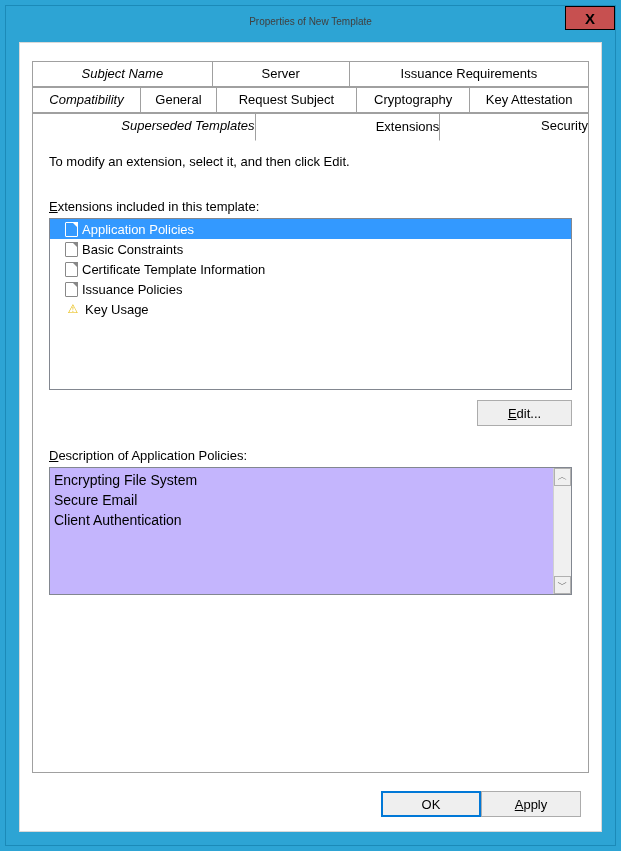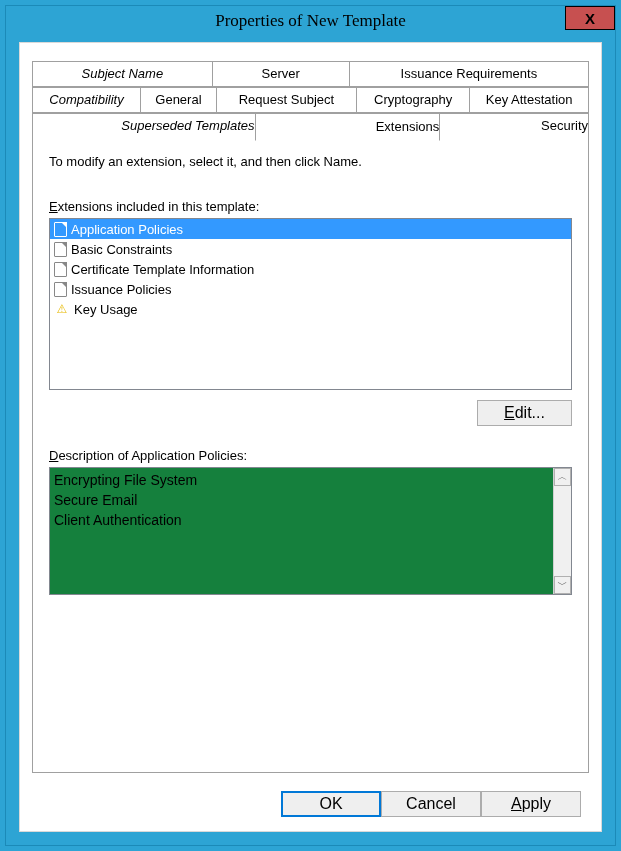--- a/index.html
+++ b/index.html
@@ -16,23 +16,22 @@
     position:absolute; left:5px; top:5px; right:5px; bottom:5px;
     background:#2DA4D4;
     border:1px solid #1B8AB8;
   }
   .titlebar {
     height:30px;
     display:flex; align-items:center; justify-content:center;
     position:relative;
   }
   .titlebar .title {
-    font-size:17px;
-    color:#000000;
-    font-family:Liberation Serif, serif;
+    font-size:10px;
+    color:#404040;
   }
   .close-btn {
     position:absolute; right:0; top:0;
     width:50px; height:24px;
     background:#C75050;
     border:1px solid #000;
     display:flex; align-items:center; justify-content:center;
     color:#000;
     font-size:15px; font-weight:bold;
   }
@@ -90,21 +89,21 @@
   .listbox {
     border:1px solid #828790;
     width:100%;
     height:172px;
     overflow:auto;
     background:#FFF;
   }
   .li-item {
     height:20px;
     display:flex; align-items:center;
-    padding-left:4px;
+    padding-left:15px;
     gap:4px;
   }
   .li-item.selected { background:#3399FF; color:#FFF; }
   .li-item .ico {
     width:16px; height:16px; flex:none;
     display:flex; align-items:center;
     justify-content:center;
     font-size:12px;
   }
   .li-item .ico.doc {
@@ -124,32 +123,32 @@
   .li-item .ico.warn { color:#E6B800; }
 
   .edit-row {
     display:flex; justify-content:flex-end;
     padding:10px 0 22px 0;
   }
   .btn {
     min-width:95px; height:26px;
     background:#EFEFEF;
     border:1px solid #ACACAC;
-    font-family:inherit; font-size:16px;
+    font-family:inherit; font-size:13px;
     padding:0 10px;
   }
   .btn .u { text-decoration:underline; }
 
   .descbox-wrap { position:relative; }
   .descbox {
     border:1px solid #828790;
     width:100%;
     height:128px;
     overflow:hidden;
-    background:#15803d;
+    background:#c4b5fd;
     display:flex;
   }
   .descbox .content {
     flex:1 1 auto;
     padding:2px 4px;
     font-size:14px;
     line-height:20px;
   }
   .descbox .scrollbar {
     width:18px; flex:none;
@@ -208,21 +207,21 @@
       </div>
 
       <div class="tab-row r3">
         <div class="tab first" style="flex:1.5"><span>Superseded Templates</span></div>
         <div class="tab active" style="flex:1"><span>Extensions</span></div>
         <div class="tab" style="flex:1"><span>Security</span></div>
       </div>
     </div>
 
     <div class="page">
-      <div class="instr">To modify an extension, select it, and then click Name.</div>
+      <div class="instr">To modify an extension, select it, and then click Edit.</div>
 
       <div class="label-u"><span class="u">E</span><span>xtensions included in this template:</span></div>
       <div class="listbox" id="ext-list">
           <div class="li-item selected">
             <span class="ico doc"></span>
             <span>Application Policies</span>
           </div>
           <div class="li-item">
             <span class="ico doc"></span>
             <span>Basic Constraints</span>
@@ -256,18 +255,17 @@
           <div class="scrollbar">
             <div class="sbbtn">︿</div>
             <div class="sbbtn">﹀</div>
           </div>
         </div>
       </div>
     </div>
 
     <div class="button-row">
       <button class="btn default">OK</button>
-      <button class="btn">Cancel</button>
       <button class="btn"><span class="u">A</span><span>pply</span></button>
     </div>
 
   </div>
 </div>
 
 </body></html>

